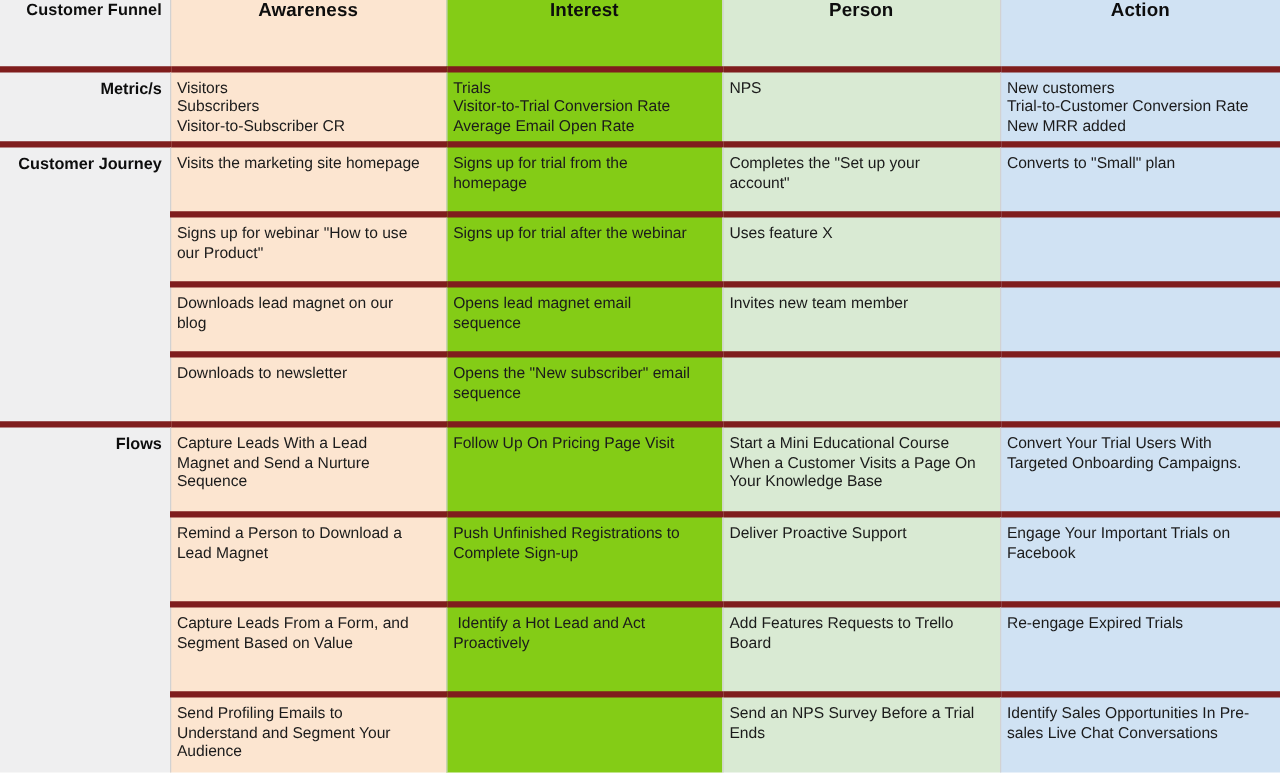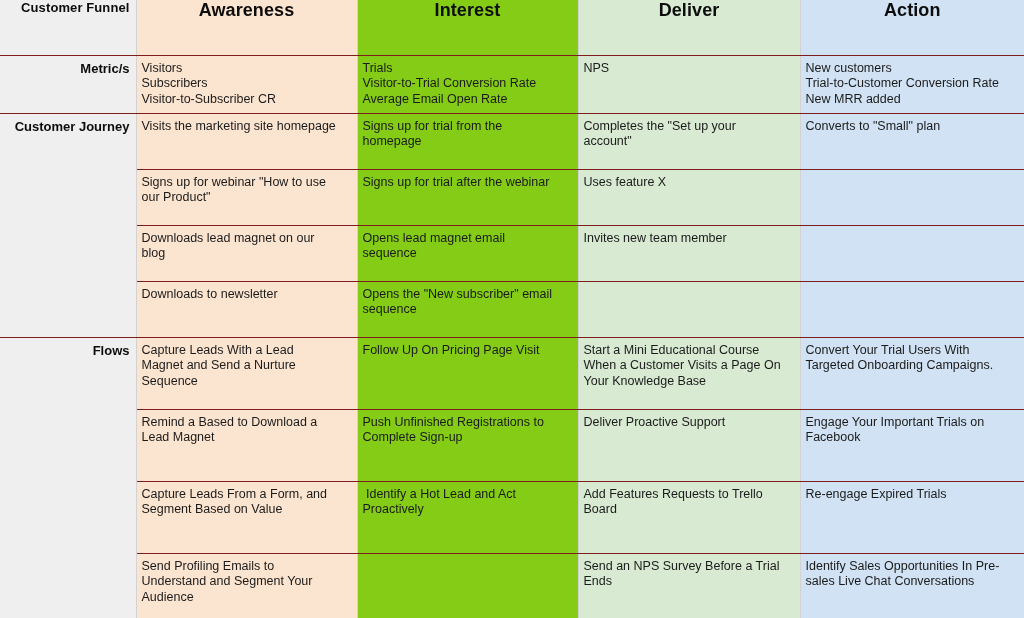--- a/index.html
+++ b/index.html
@@ -28,21 +28,21 @@
   col.c-inter { width: 221px; }
   col.c-desir { width: 222px; }
   col.c-actio { width: 224px; }
 
   
   #grid td, #grid th {
     padding: 0;
     margin: 0;
     vertical-align: top;
     border-right: 1px solid #d2d2d2;
-    border-bottom: 1px solid #7f1d1d;
+    border-bottom: 5px solid #7f1d1d;
     box-sizing: border-box;
   }
   #grid td:last-child, #grid th:last-child { border-right: none; }
 
   .cell-txt {
     display: block;
     padding: 5px 18px 4px 5px;
     font-size: 12.5px;
     line-height: 15.5px;
     color: #1b1b1b;
@@ -52,21 +52,21 @@
 
   
   tr.header-row { height: 55px; }
   tr.header-row th {
     border-bottom: 3px solid #000000;
     text-align: center;
     vertical-align: middle;
   }
   .hdr-txt {
     display: block;
-    font-size: 18px;
+    font-size: 15px;
     font-weight: bold;
     color: #0d0d0d;
     letter-spacing: .1px;
   }
   th.hdr-label .hdr-txt {
     font-size: 13px;
     text-align: right;
     padding-right: 6px;
   }
 
@@ -117,21 +117,21 @@
       <th class="hdr-label bg-label">
         <span class="hdr-txt">Customer Funnel</span>
       </th>
       <th class="bg-aware">
         <span class="hdr-txt">Awareness</span>
       </th>
       <th class="bg-inter">
         <span class="hdr-txt">Interest</span>
       </th>
       <th class="bg-desir">
-        <span class="hdr-txt">Deliver</span>
+        <span class="hdr-txt">Person</span>
       </th>
       <th class="bg-actio">
         <span class="hdr-txt">Action</span>
       </th>
     </tr>
   </thead>
   <tbody id="grid-body">
       <tr class="r-metric sect-end">
         <td class="rowlabel" rowspan="1">
           <span class="rowlabel-txt">Metric/s</span>
@@ -226,21 +226,21 @@
         </td>
         <td class="bg-desir">
           <span class="cell-txt">Start a Mini Educational Course When a Customer Visits a Page On Your Knowledge Base</span>
         </td>
         <td class="bg-actio">
           <span class="cell-txt">Convert Your Trial Users With Targeted Onboarding Campaigns.</span>
         </td>
       </tr>
       <tr class="r-flow">
         <td class="bg-aware">
-          <span class="cell-txt">Remind a Based to Download a Lead Magnet</span>
+          <span class="cell-txt">Remind a Person to Download a Lead Magnet</span>
         </td>
         <td class="bg-inter">
           <span class="cell-txt">Push Unfinished Registrations to Complete Sign-up</span>
         </td>
         <td class="bg-desir">
           <span class="cell-txt">Deliver Proactive Support</span>
         </td>
         <td class="bg-actio">
           <span class="cell-txt">Engage Your Important Trials on Facebook</span>
         </td>

